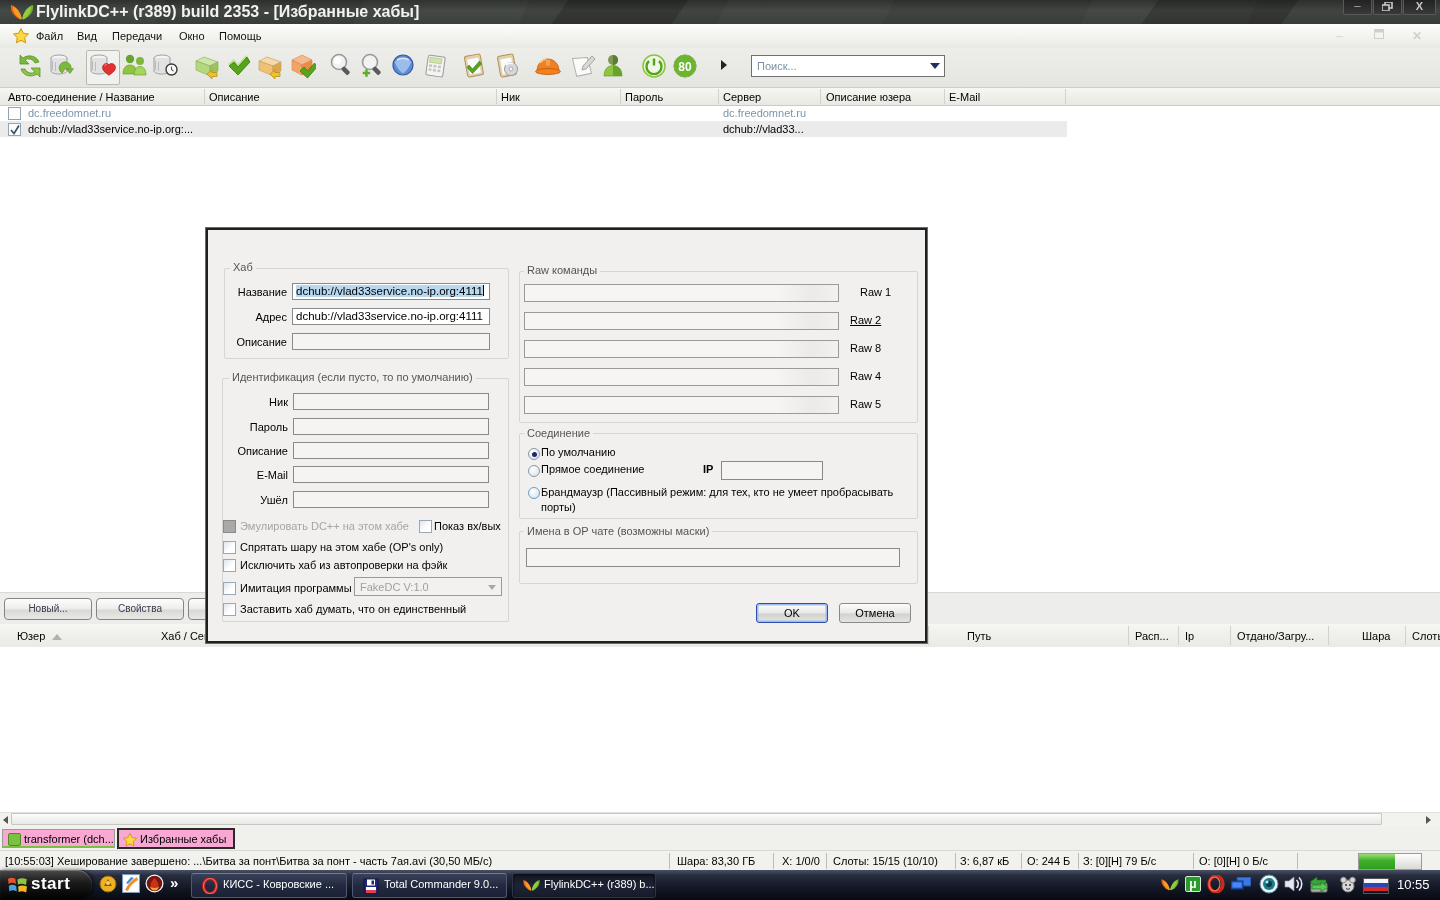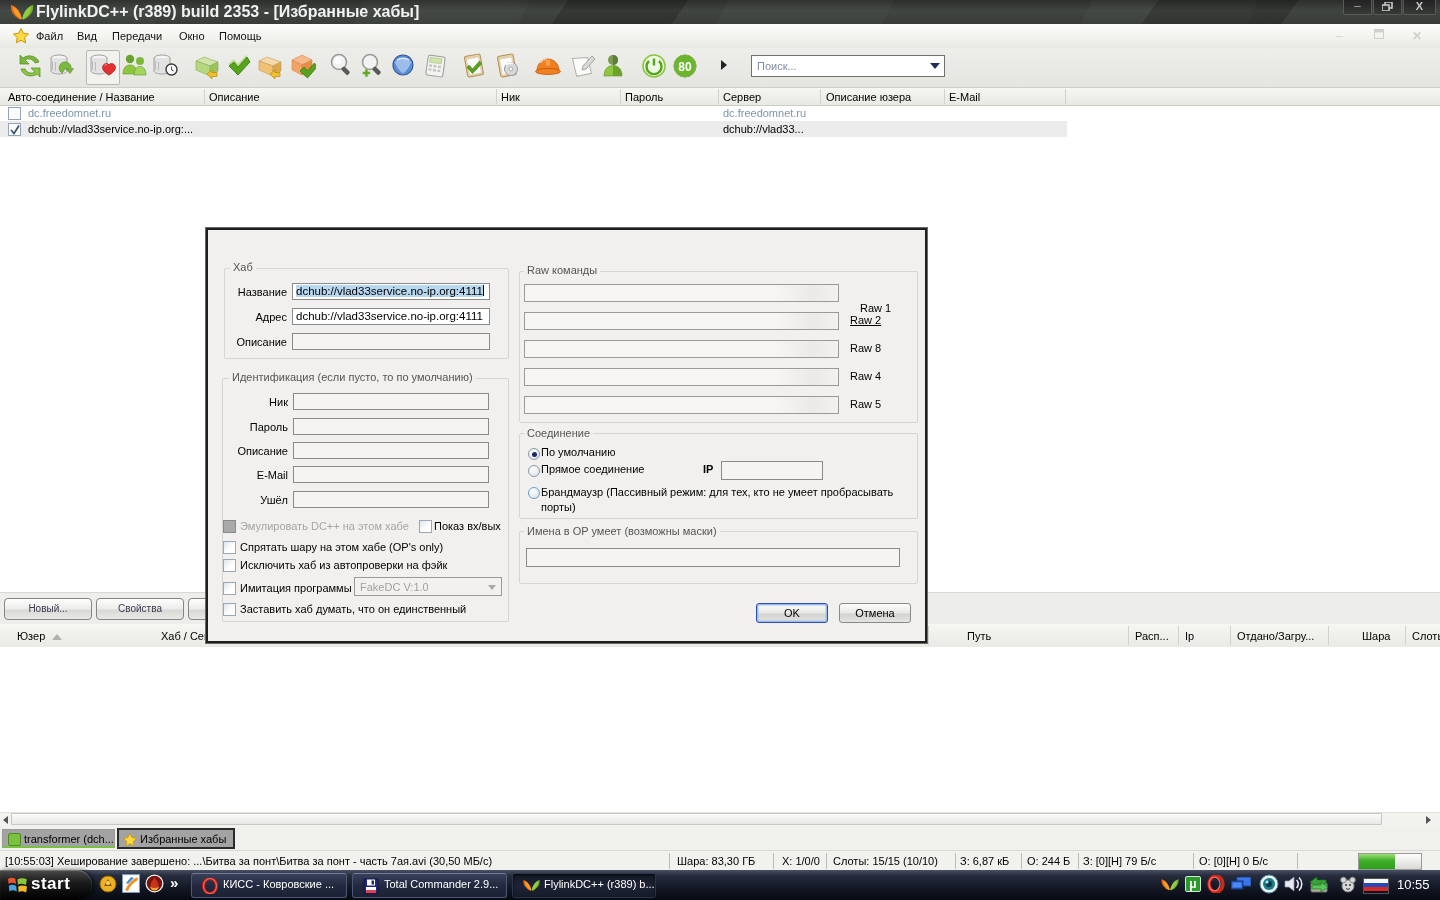--- a/index.html
+++ b/index.html
@@ -47,21 +47,21 @@
 .h2col{top:6px;color:#000;font-size:11px;white-space:nowrap;}
 .h2sep{top:2px;width:1px;height:19px;background:#d2d2cc;}
 #lowerwhite{left:0;top:647px;width:1440px;height:165px;background:#fff;}
 
 #hscroll{left:0;top:812px;width:1440px;height:14px;background:#f2f2ee;border-top:1px solid #e0e0dc;}
 #hthumb{left:11px;top:813px;width:1371px;height:12px;background:linear-gradient(180deg,#fbfbfa,#e8e8e5);
   border:1px solid #c6c6c2;border-radius:1px;box-sizing:border-box;}
 .harrow{top:816px;width:0;height:0;border-top:4px solid transparent;border-bottom:4px solid transparent;}
 
 #tabbar{left:0;top:826px;width:1440px;height:24px;background:#f0f0ec;}
-.tab{height:19px;background:#a3a3a3;border:1px solid #9a9a96;font-size:11px;box-sizing:border-box;padding-left:16px;}
+.tab{height:19px;background:#f9a8d4;border:1px solid #9a9a96;font-size:11px;box-sizing:border-box;padding-left:16px;}
 
 #statusbar{left:0;top:850px;width:1440px;height:20px;background:#f1f1ed;border-top:1px solid #d8d8d4;
   font-size:11px;}
 .ssep{top:2px;width:1px;height:16px;background:#bcbcb8;}
 .stxt{top:4px;white-space:nowrap;}
 
 #taskbar{left:0;top:870px;width:1440px;height:30px;
   background:linear-gradient(180deg,#4a5166 0%,#272d3e 18%,#1a1f2e 45%,#10141f 70%,#070a12 100%);}
 #startbtn{left:0;top:870px;width:92px;height:30px;border-radius:0 15px 15px 0;
   background:linear-gradient(180deg,#4a4a4a 0%,#1c1c1c 40%,#000 100%);
@@ -397,21 +397,21 @@
   <div class="abs dtext" style="left:32px;top:352px;">Имитация программы</div>
   <div class="abs" style="left:146px;top:347px;width:148px;height:19px;border:1px solid #9a9a9a;background:#f2f1ef;color:#a0a0a0;font-size:11px;line-height:18px;padding-left:5px;box-sizing:border-box;">FakeDC V:1.0
     <span style="position:absolute;right:5px;top:7px;width:0;height:0;border-left:4px solid transparent;border-right:4px solid transparent;border-top:5px solid #a8a8a8;"></span>
   </div>
   <div class="abs dcb" style="left:15px;top:373px;"></div>
   <div class="abs dtext" style="left:32px;top:373px;">Заставить хаб думать, что он единственный</div>
 
   <div class="abs grp" style="left:311px;top:41px;width:397px;height:150px;"></div>
   <div class="abs glabel" style="left:316px;top:34px;">Raw команды</div>
   <div class="abs rawf" style="left:316px;top:54px;"></div>
-      <div class="abs rawl" style="top:72px;padding-left:10px;">Raw 1</div>
+      <div class="abs rawl" style="top:56px;padding-left:10px;">Raw 1</div>
   <div class="abs rawf" style="left:316px;top:82px;"></div>
       <div class="abs rawl" style="top:84px;text-decoration:underline;">Raw 2</div>
   <div class="abs rawf" style="left:316px;top:110px;"></div>
       <div class="abs rawl" style="top:112px;">Raw 8</div>
   <div class="abs rawf" style="left:316px;top:138px;"></div>
       <div class="abs rawl" style="top:140px;">Raw 4</div>
   <div class="abs rawf" style="left:316px;top:166px;"></div>
       <div class="abs rawl" style="top:168px;">Raw 5</div>
 
   <div class="abs grp" style="left:311px;top:203px;width:397px;height:84px;"></div>
@@ -421,21 +421,21 @@
       </div>
   <div class="abs dtext" style="left:333px;top:216px;">По умолчанию</div>
   <div class="abs radio" style="left:320px;top:235px;"></div>
   <div class="abs dtext" style="left:333px;top:233px;">Прямое соединение</div>
   <div class="abs dtext" style="left:495px;top:233px;font-weight:bold;">IP</div>
   <div class="abs dfield" style="left:513px;top:231px;width:102px;height:19px;"></div>
   <div class="abs radio" style="left:320px;top:257px;border-color:#6aa0c8;"></div>
   <div class="abs dtext" style="left:333px;top:255px;width:362px;line-height:15px;white-space:normal;">Брандмаузр (Пассивный режим: для тех, кто не умеет пробрасывать порты)</div>
 
   <div class="abs grp" style="left:311px;top:301px;width:397px;height:51px;"></div>
-  <div class="abs glabel" style="left:316px;top:295px;">Имена в OP умеет (возможны маски)</div>
+  <div class="abs glabel" style="left:316px;top:295px;">Имена в OP чате (возможны маски)</div>
   <div class="abs dfield" style="left:318px;top:318px;width:374px;height:19px;"></div>
 
   <div class="abs okbtn" style="left:548px;top:373px;">OK</div>
   <div class="abs cabtn" style="left:631px;top:373px;">Отмена</div>
 </div>
 
 <div class="abs" id="taskbar"></div>
 <div class="abs" id="startbtn"></div>
 <svg class="abs" style="left:6px;top:874px;" width="24" height="22" viewBox="0 0 24 22">
   <path d="M2 5 C4.5 3.2 6.5 3.4 9.4 4.8 L10 10 C7.2 8.6 5 8.4 2.6 10z" fill="#e8542b"></path>
@@ -472,21 +472,21 @@
   <div class="abs" style="left:31px;top:4px;">КИСС - Ковровские ...</div>
 </div>
 <div class="abs taskbtn" style="left:352px;width:155px;">
   <svg class="abs" style="left:10px;top:4px;" width="16" height="16" viewBox="0 0 16 16">
     <rect x="1" y="1" width="14" height="14" fill="#20247a" stroke="#101448"></rect>
     <rect x="4" y="1.5" width="8" height="6" fill="#fff"></rect>
         <rect x="8.5" y="2.5" width="2.5" height="4" fill="#20247a"></rect>
     <rect x="3" y="9" width="10" height="6" fill="#fff"></rect>
         <rect x="3" y="12" width="10" height="3" fill="#e04050"></rect>
   </svg>
-  <div class="abs" style="left:31px;top:4px;">Total Commander 2.9...</div>
+  <div class="abs" style="left:31px;top:4px;">Total Commander 9.0...</div>
 </div>
 <div class="abs taskbtn" style="left:512px;width:144px;background:linear-gradient(180deg,#141824,#1d2335 50%,#171c2b);border-color:#2e3548;box-shadow:inset 0 1px 3px rgba(0,0,0,0.7);">
   <svg class="abs" style="left:9px;top:4px;" width="19" height="15" viewBox="0 0 24 17">
         <use href="#bfly"></use>
       </svg>
   <div class="abs" style="left:31px;top:4px;">FlylinkDC++ (r389) b...</div>
 </div>
 
 <svg class="abs" style="left:1160px;top:878px;" width="20" height="14" viewBox="0 0 24 17">
       <use href="#bfly"></use>

